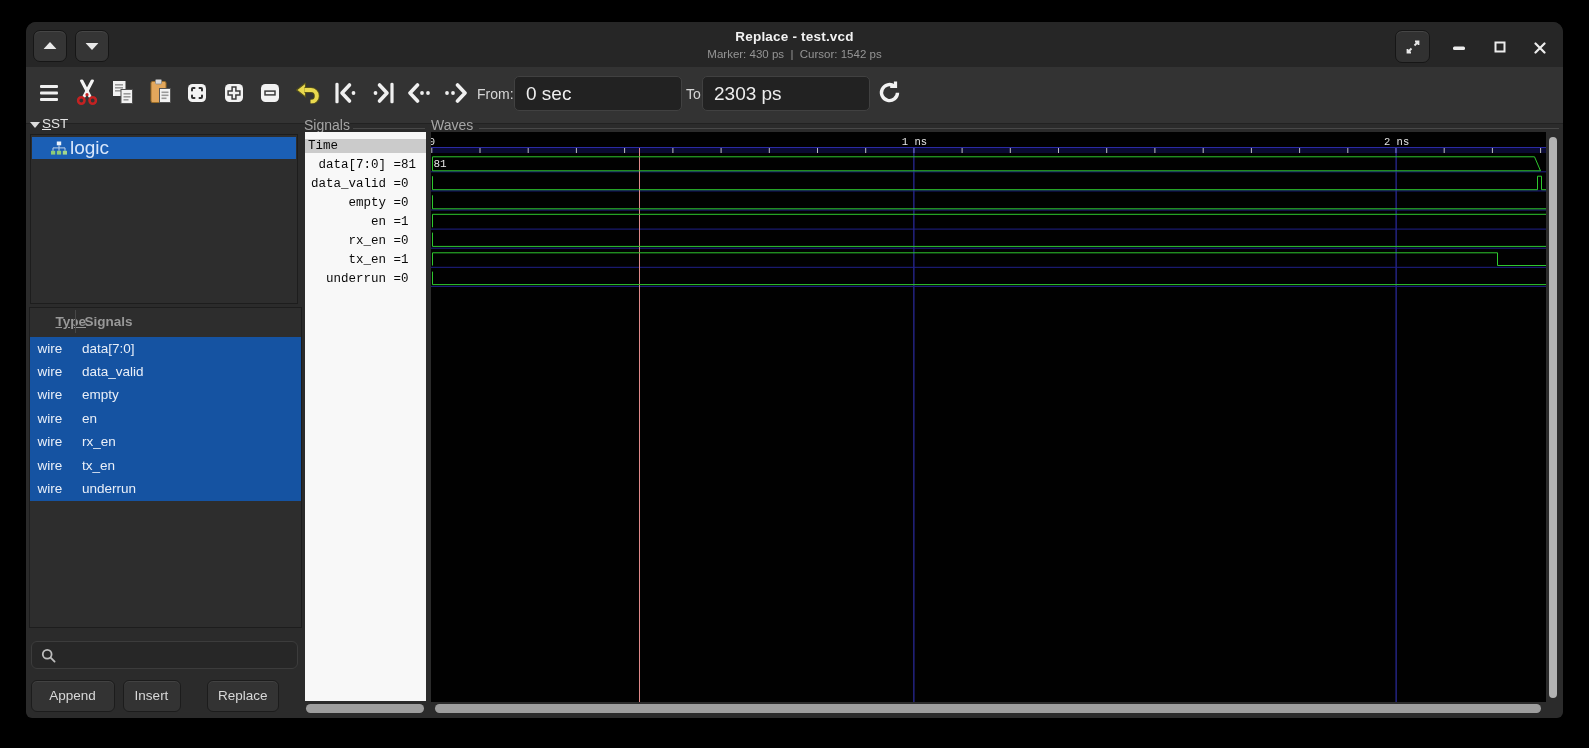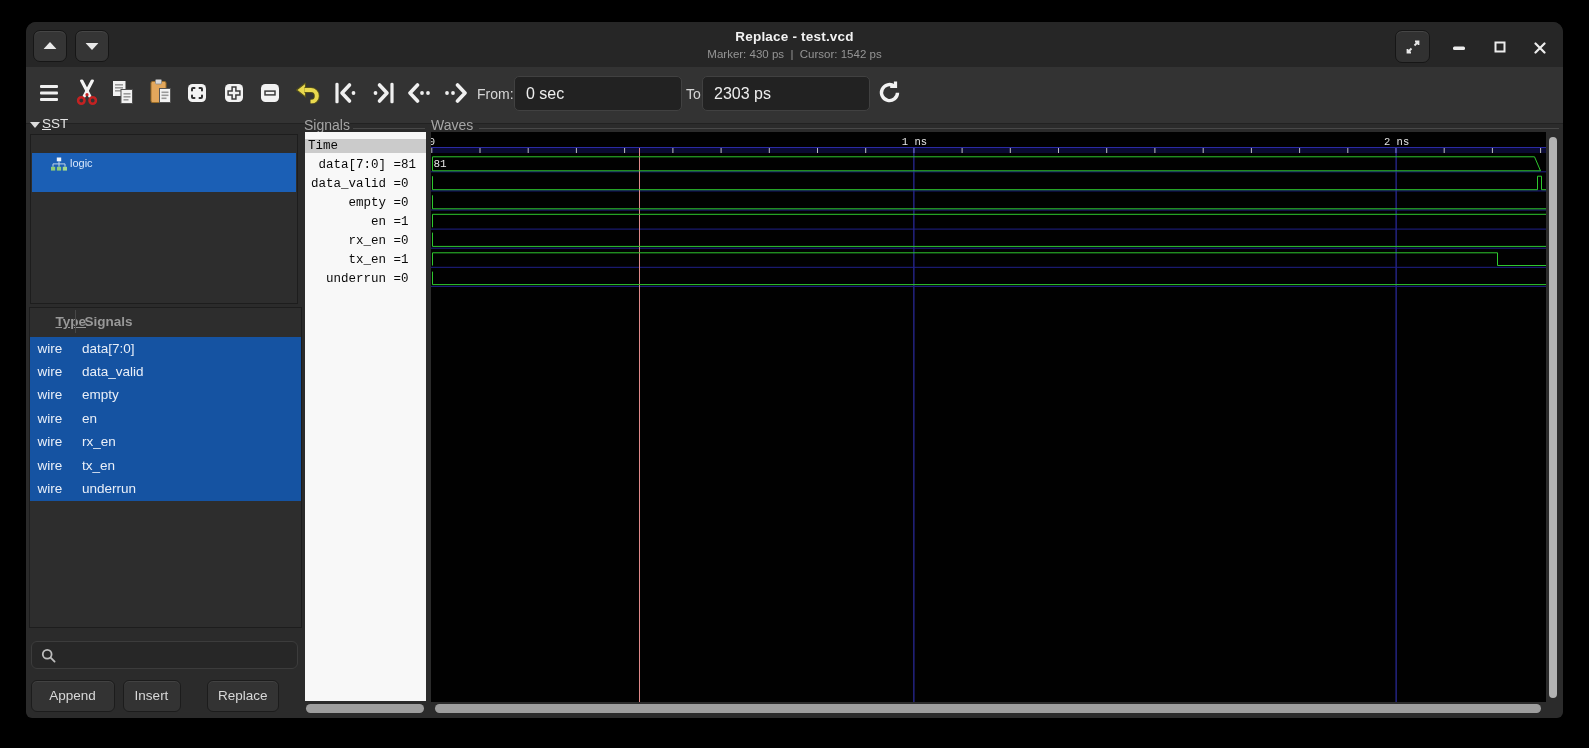--- a/index.html
+++ b/index.html
@@ -16,31 +16,31 @@
   #ttl { position:absolute; left:0; right:0; top:7px; text-align:center;
     font-size:13.5px; font-weight:bold; color:#f2f2f2; letter-spacing:0.2px;}
   #sub { position:absolute; left:0; right:0; top:26px; text-align:center;
     font-size:11.5px; color:#959595; }
   
   #toolbar { position:absolute; left:0; top:45px; width:100%; height:57px;
     background:#333333; border-bottom:1px solid #222; }
   .ticon { position:absolute; top:26px; transform:translate(-50%,-50%); }
   .tlabel { position:absolute; top:19px; font-size:14px; color:#d6d6d6; }
   .tinput { position:absolute; top:31px; height:35px; background:#222222;
-    border:1px solid #414141; border-radius:5px; color:#eeeeee; font-size:16px;
+    border:1px solid #414141; border-radius:5px; color:#eeeeee; font-size:19px;
     line-height:33px; padding-left:11px; top:9px;}
   
   #sstlabel { position:absolute; left:4px; top:94px; font-size:13.5px; color:#e5e5e5; }
   #sstlabel .tri { display:inline-block; width:0; height:0; border-left:5.5px solid transparent;
     border-right:5.5px solid transparent; border-top:6.5px solid #dddddd; margin-right:2px; }
   #sstlabel u { text-decoration:underline; }
   #tree { position:absolute; left:4px; top:112px; width:268px; height:170px;
     background:#2d2d2d; border:1px solid #1d1d1d; }
-  #treerow { position:absolute; left:1px; right:1px; top:2px; height:39px;
-    background:#1b5fb5; color:#d9e7fb; font-size:11px; line-height:21px;margin-top:16px; }
+  #treerow { position:absolute; left:1px; right:1px; top:2px; height:22px;
+    background:#1b5fb5; color:#d9e7fb; font-size:19px; line-height:21px; }
   #treerow svg { position:absolute; left:19px; top:4px; }
   #treerow span { position:absolute; left:38px; }
   #sigtable { position:absolute; left:2.5px; top:285px; width:273px; height:321px;
     background:#2d2d2d; border:1px solid #1d1d1d; }
   #sigtable .hdr { position:absolute; top:0; left:0; right:0; height:26px;
     color:#989898; font-weight:bold; font-size:13.5px; line-height:27px; }
   #sigtable .hdr .t { position:absolute; left:26px;text-decoration:underline; }
   #sigtable .hdr .s { position:absolute; left:55px; }
   #sigtable .hdr .sep { position:absolute; left:45.5px; top:2px; width:1px; height:23px; background:#474747; }
   .wrow { position:absolute; left:0; right:0; height:23.45px; background:#1553a2;

